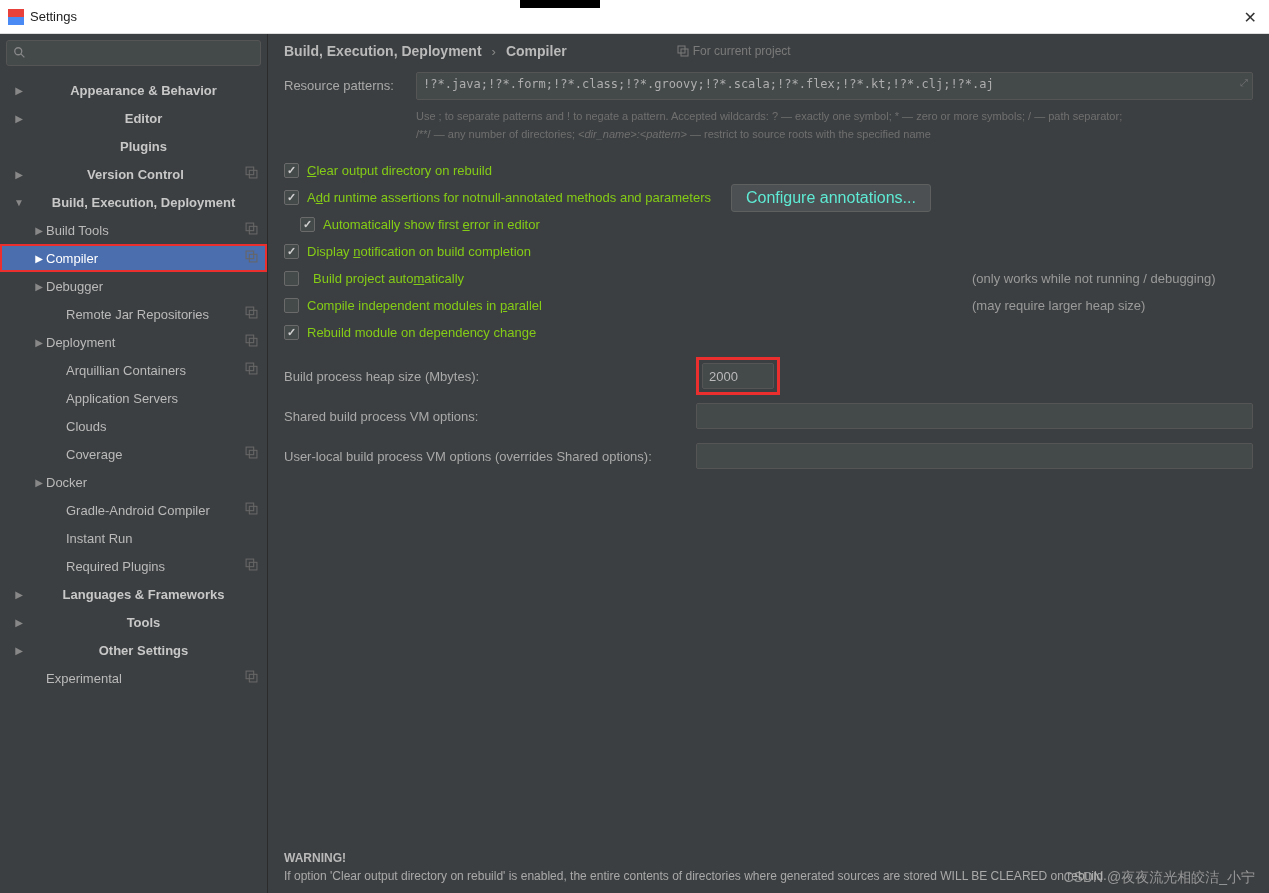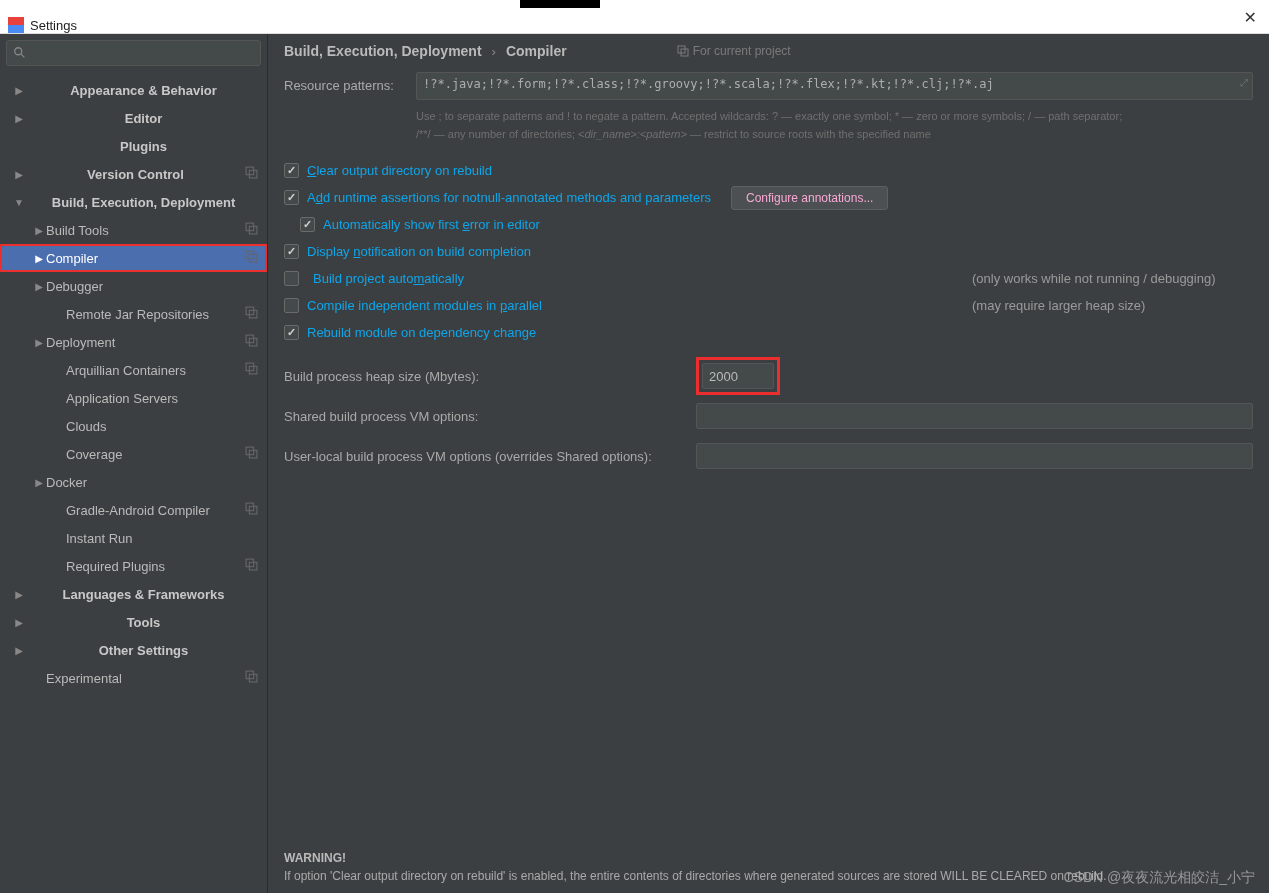--- a/index.html
+++ b/index.html
@@ -1,17 +1,17 @@
 <!DOCTYPE html>
 <html><head>
 <meta charset="utf-8">
 <style>
 * { box-sizing: border-box; margin: 0; padding: 0; }
 body { font-family: "Segoe UI", Arial, sans-serif; font-size: 13px; background: #fff; width: 1269px; height: 893px; overflow: hidden; position: relative; }
-.titlebar { height: 34px; display: flex; align-items: flex-end; padding: 0 8px; background: #fff; border-bottom: 1px solid #ddd; position: relative; }
+.titlebar { height: 34px; display: flex; align-items: center; padding: 0 8px; background: #fff; border-bottom: 1px solid #ddd; position: relative; }
 .titlebar .logo { width: 16px; height: 16px; margin-right: 6px; }
 .titlebar .title { font-size: 13px; color: #222; }
 .titlebar .close { position: absolute; right: 12px; top: 8px; font-size: 16px; color: #333; cursor: pointer; }
 .titlebar .blacktab { position: absolute; left: 520px; top: 0; width: 80px; height: 8px; background: #000; }
 
 .main { display: flex; height: 859px; background: #3c3f41; }
 .sidebar { width: 268px; background: #3c3f41; border-right: 1px solid #2b2b2b; display: flex; flex-direction: column; }
 .search { margin: 6px; height: 26px; border: 1px solid #555; border-radius: 3px; background: #44494a; display: flex; align-items: center; padding: 0 6px; }
 .search svg { width: 14px; height: 14px; fill: #888; }
 .search input { flex: 1; background: transparent; border: none; outline: none; color: #bbb; font-size: 12px; margin-left: 4px; }
@@ -39,24 +39,24 @@
 .row { display: flex; align-items: flex-start; margin-bottom: 8px; gap: 12px; }
 .row .label { width: 120px; color: #a9a9a9; padding-top: 6px; }
 .textfield { flex: 1; background: #44494a; border: 1px solid #555; border-radius: 2px; height: 28px; padding: 4px 6px; color: #aeaeae; font-family: Consolas, monospace; font-size: 12px; position: relative; }
 .textfield .expand { position: absolute; right: 4px; top: 4px; color: #777; font-size: 10px; }
 .hint { font-size: 11px; color: #6f6f6f; margin-left: 132px; margin-bottom: 14px; line-height: 1.6; }
 .hint i { color: #6f6f6f; }
 
 .chk-row { display: flex; align-items: center; height: 27px; gap: 8px; }
 .chk { width: 15px; height: 15px; border: 1px solid #6a6a6a; border-radius: 2px; display: inline-flex; align-items: center; justify-content: center; background: #44494a; flex-shrink: 0; }
 .chk.checked::after { content: "✓"; font-size: 11px; color: #cfcfcf; font-weight: bold; }
-.chk-lbl { color: #0ea5e9; }
+.chk-lbl { color: #84cc16; }
 .chk-note { color: #9a9a9a; margin-left: auto; }
 .chk-row .btn { margin-left: 12px; }
-.btn { background: #4c5052; border: 1px solid #5e6060; border-radius: 3px; padding: 4px 14px; color: #f9a8d4; font-size: 12px; cursor: pointer; }
+.btn { background: #4c5052; border: 1px solid #5e6060; border-radius: 3px; padding: 4px 14px; color: #5eead4; font-size: 16px; cursor: pointer; }
 
 .field-row { display: flex; align-items: center; height: 40px; gap: 12px; }
 .field-row .flabel { width: 400px; color: #a9a9a9; }
 .field-row .finput { background: #44494a; border: 1px solid #555; border-radius: 2px; height: 26px; padding: 2px 6px; color: #bababa; font-size: 13px; }
 .field-row .finput.wide { flex: 1; }
 .field-row .finput.narrow { width: 72px; }
 .highlight-box { border: 3px solid #eb2f2f; padding: 3px; display: inline-flex; }
 
 .warning { position: absolute; bottom: 0; left: 0; right: 0; padding: 10px 16px 8px 16px; color: #a9a9a9; font-size: 12px; line-height: 1.5; }
 .warning .wt { font-weight: 700; color: #bababa; }

